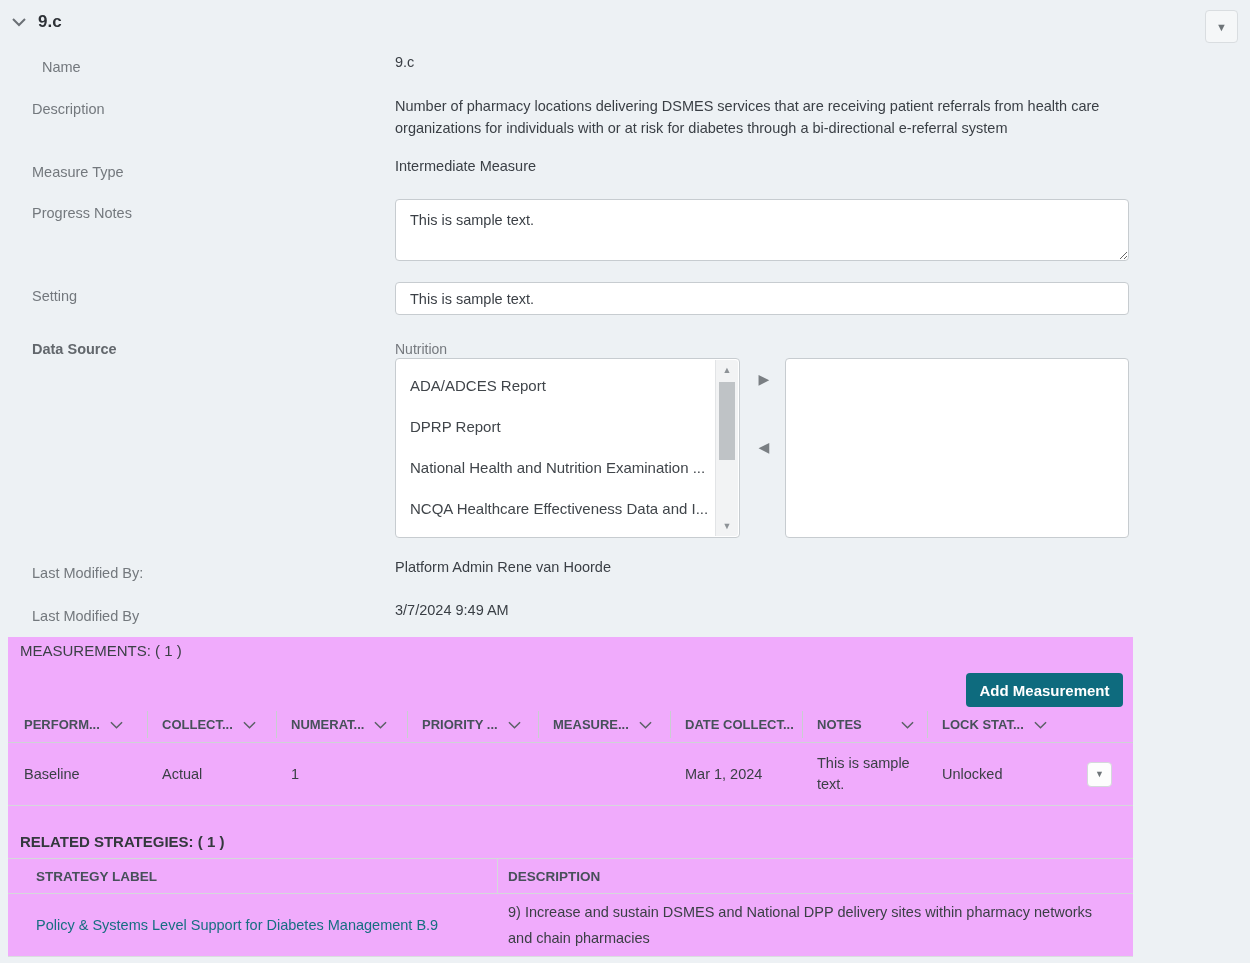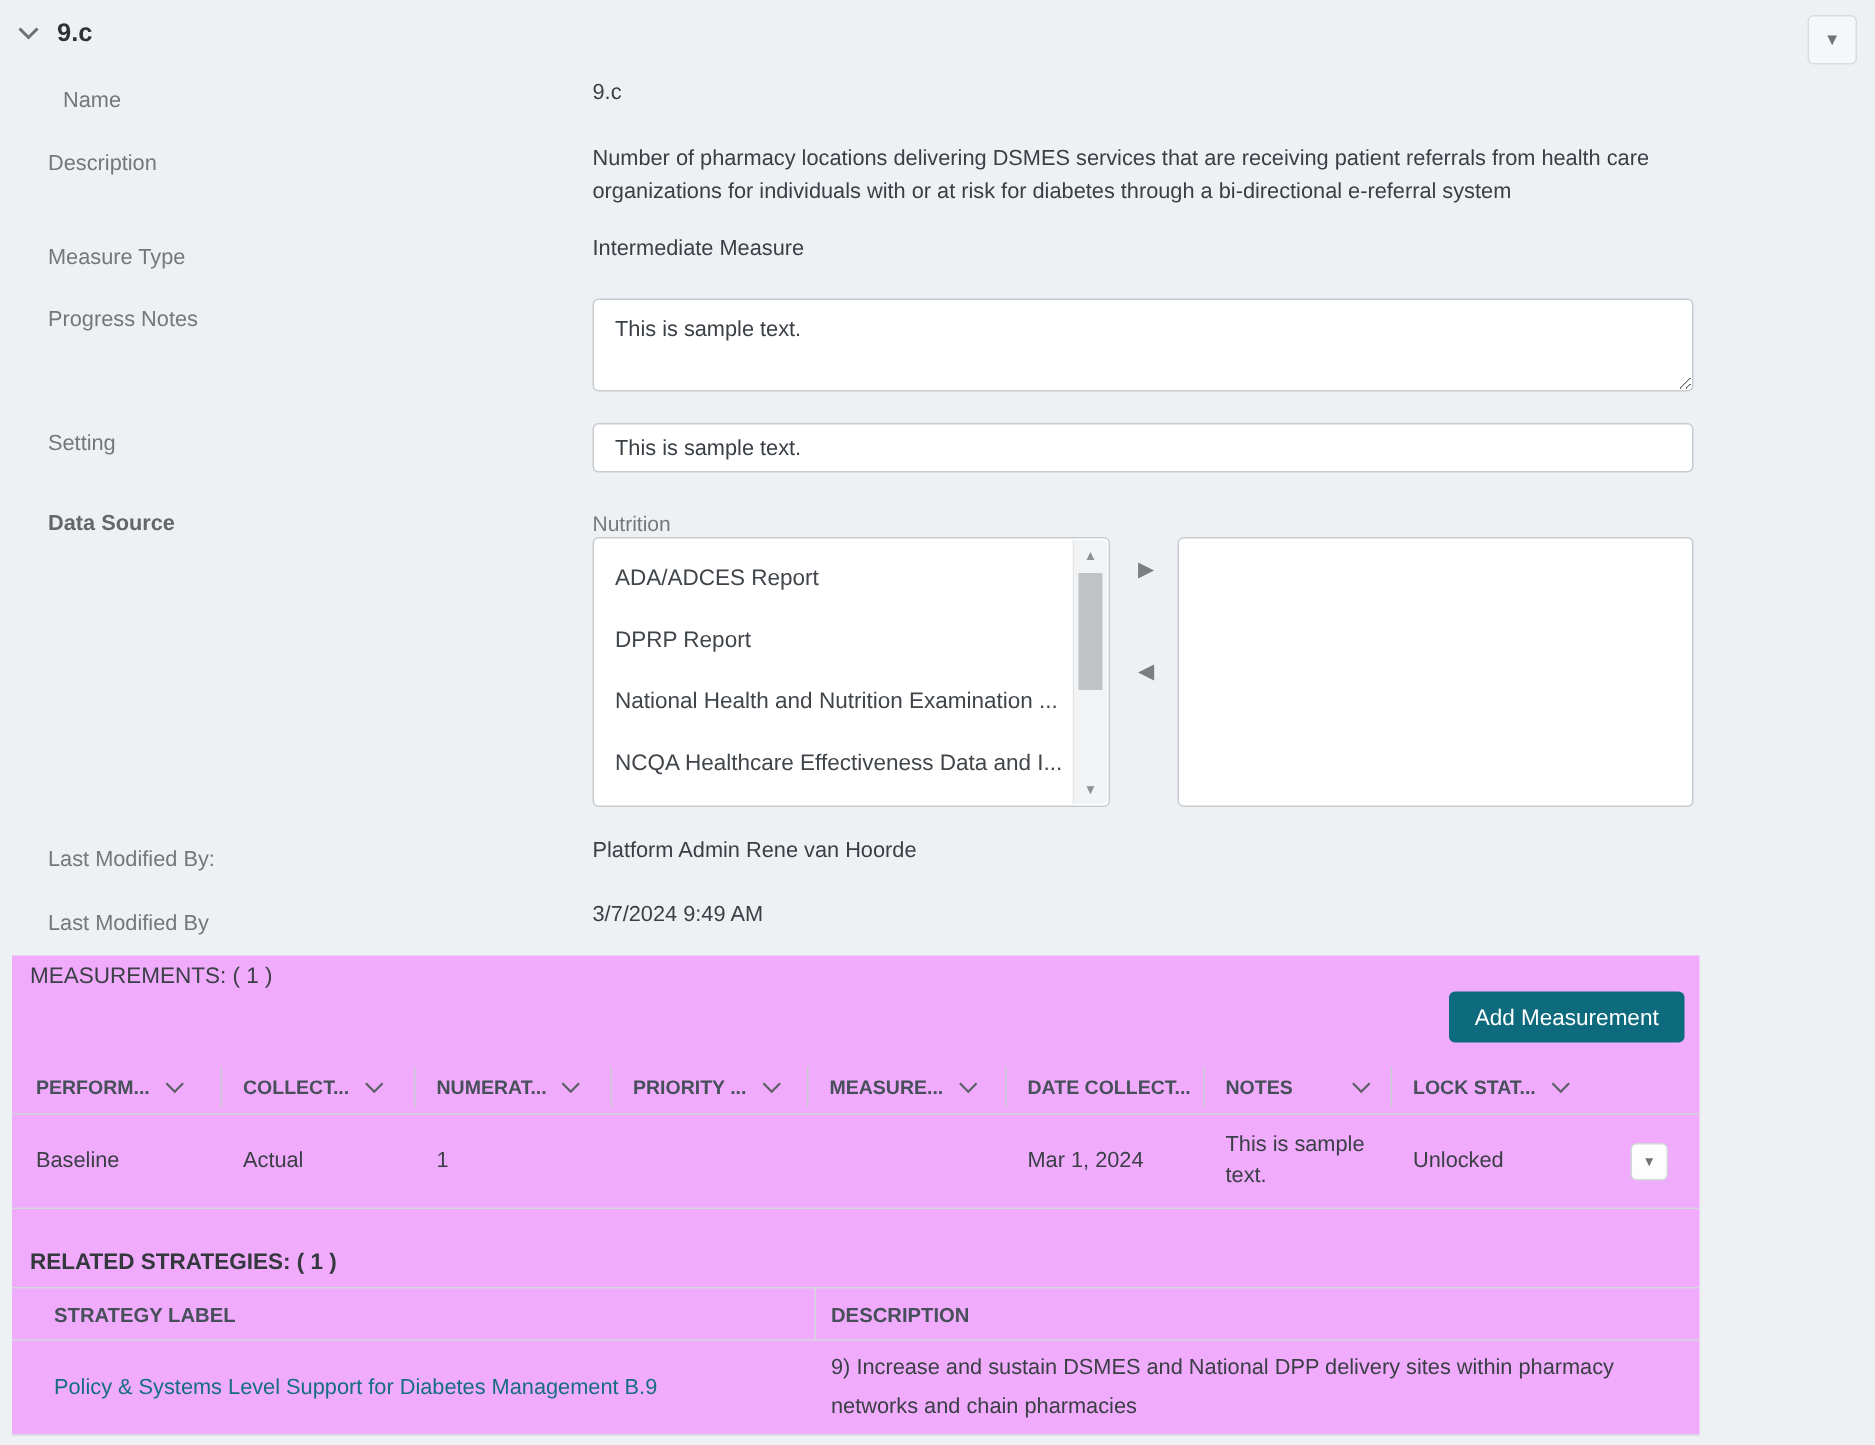--- a/index.html
+++ b/index.html
@@ -53,23 +53,23 @@
            display:flex; align-items:center; justify-content:center; cursor:pointer; }
   #mv-right { top:369px; } #mv-left { top:437px; }
 
   #lbl-lmbn { top:565px; }  #val-lmbn { top:559px; }
   #lbl-lmbd { top:608px; }  #val-lmbd { top:602px; }
 
   
   #panel { position:absolute; left:8px; top:637px; width:1125px; height:320px; background:#f0abfc;
            border-bottom:1px solid #dadde0; }
   #m-title { position:absolute; left:12px; top:5px; font-size:15px; color:#3b4046; }
-  #add-btn { position:absolute; left:958px; top:24px; width:157px; height:34px;
+  #add-btn { position:absolute; left:958px; top:36px; width:157px; height:34px;
              background:#0e6b7e; color:#fff; border:none; border-radius:4px;
-             font-family:"Liberation Sans", sans-serif; font-size:15px; font-weight:400; cursor:pointer; }
+             font-family:"Liberation Sans", sans-serif; font-size:15px; font-weight:700; cursor:pointer; }
 
   .mt-head { position:absolute; left:0; top:70px; width:1125px; height:36px; display:flex;
              border-bottom:1px solid #cfd3d6; }
   .mt-hcell { display:flex; align-items:center; gap:10px; padding-left:14px;
               font-size:13px; font-weight:700; color:#47505a; position:relative; }
   .mt-hcell .sep { position:absolute; right:0; top:4px; bottom:4px; width:1px; background:#c9cdd1; }
   .mt-hcell:first-child { padding-left:16px; }
   .sortchev { width:13px; height:8px; color:#5a6065; flex:0 0 auto; }
   .sortchev.push { margin-left:auto; margin-right:14px; }
 
@@ -83,21 +83,21 @@
   .notes-txt { line-height:21px; }
   .row-menu-btn { width:25px; height:25px; background:#fdfdfd; border:1px solid #d4d8db;
                   border-radius:4px; color:#6e7478; font-size:9px; display:flex; align-items:center;
                   justify-content:center; cursor:pointer; }
 
   
   #rs-title { position:absolute; left:12px; top:196px; font-size:15px; font-weight:700; color:#33383d; }
   .rs-head { position:absolute; left:0; top:221px; width:1125px; height:36px; display:flex;
              border-top:1px solid #d5d8db; border-bottom:1px solid #d5d8db; }
   .rs-hcell { display:flex; align-items:center; font-size:13.5px; font-weight:700; color:#47505a; position:relative; }
-  .rs-c1 { width:536px; padding-left:28px; }
+  .rs-c1 { width:490px; padding-left:28px; }
   .rs-c2 { flex:1; padding-left:10px; }
   .rs-hcell.rs-c1 .sep { position:absolute; right:0; top:0; bottom:0; width:1px; background:#d5d8db; }
   .rs-row { position:absolute; left:0; top:257px; width:1125px; height:62px; display:flex; }
   .rs-cell { display:flex; align-items:center; }
   .rs-link { color:#176e81; font-size:14.5px; text-decoration:none; cursor:pointer; }
   .rs-desc { font-size:14.5px; color:#3a3f45; line-height:26px; padding-right:30px; }
 </style>
 </head>
 <body>
 

